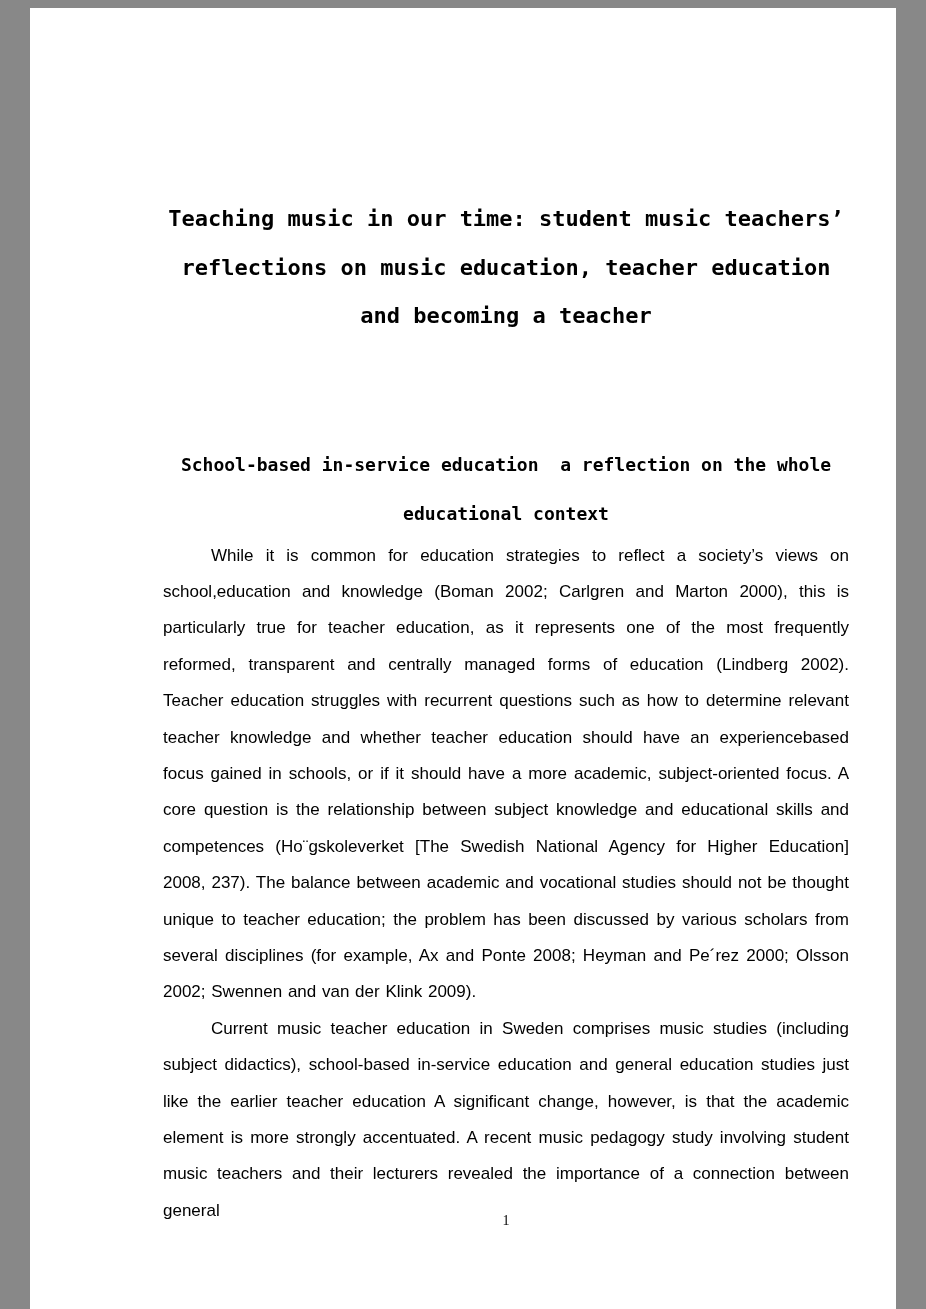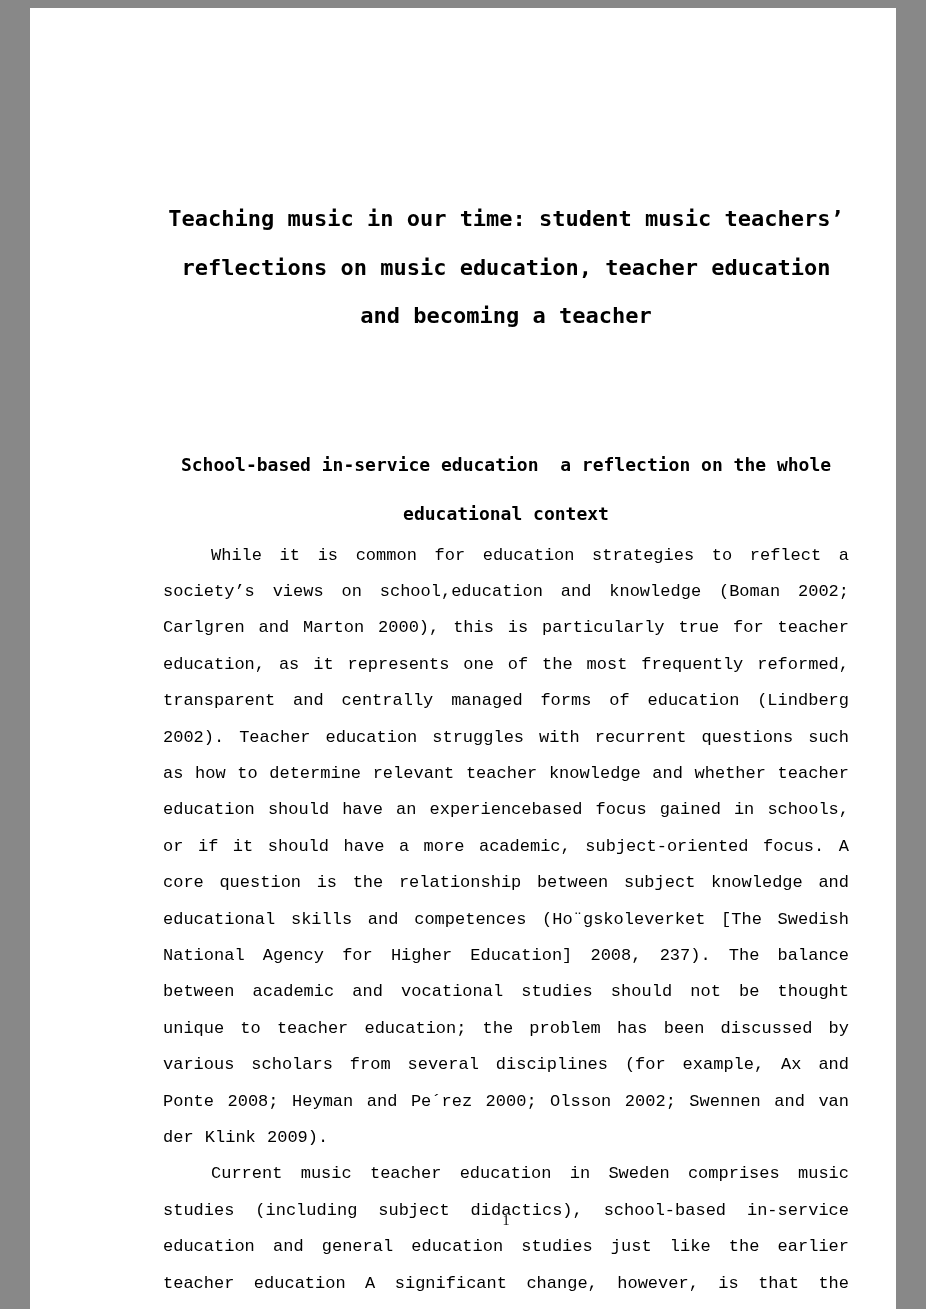--- a/index.html
+++ b/index.html
@@ -35,21 +35,21 @@
     margin: 99px 0 0 0;
     font-family: "DejaVu Sans Mono", monospace;
     font-weight: bold;
     font-size: 18px;
     line-height: 49px;
     text-align: center;
     white-space: pre-wrap; 
   }
   .body-para {
     margin: 0;
-    font-family: Liberation Mono, monospace;
+    font-family: Liberation Sans, sans-serif;
     font-size: 17px;
     line-height: 36.4px;
     text-align: justify;
     text-justify: inter-word;
     text-indent: 48px;
     word-spacing: 1px;
   }
   .page-number {
     position: absolute;
     top: 1203px;

